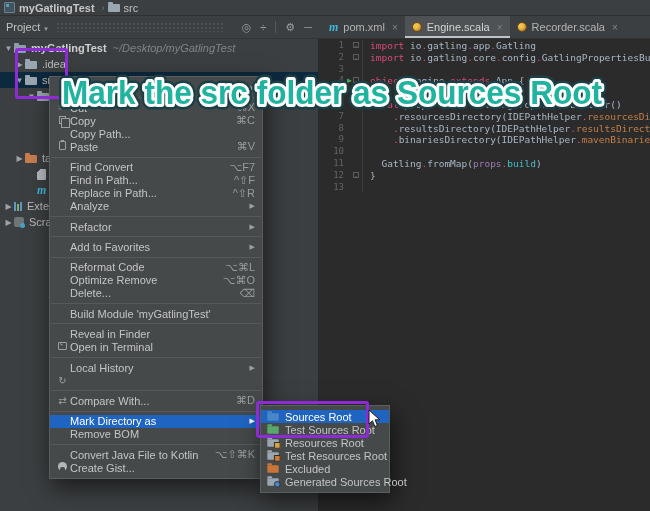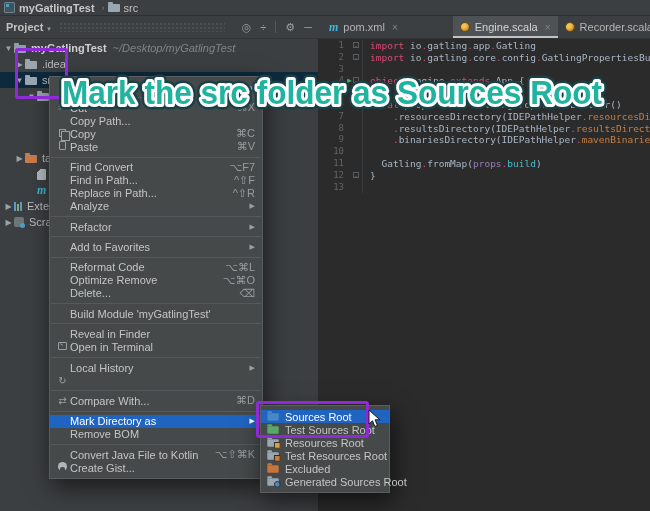--- a/index.html
+++ b/index.html
@@ -12,21 +12,21 @@
           border-bottom:1px solid #2d2f30;display:flex;align-items:center;padding-left:4px;box-sizing:border-box;}
   .topbar .crumb-proj{font-weight:bold;color:#c7c7c7;margin:0 4px;}
   .topbar .crumb-sep{color:#7a7d7f;font-size:9px;margin:0 3px;}
   .topbar .crumb-src{color:#c0c0c0;margin-left:4px;}
   .mod-ic{width:9px;height:9px;background:#41545e;border:1px solid #6b8290;border-radius:1px;position:relative;}
   .mod-ic::after{content:"";position:absolute;left:1px;top:1px;width:3px;height:3px;background:#51a0b8;}
 
   
   .panel{position:absolute;left:0;top:16px;width:318px;height:495px;background:#3c3f41;}
   .panel-head{height:22px;display:flex;align-items:center;padding:0 6px;border-bottom:1px solid #323435;}
-  .panel-title{display:flex;align-items:flex-end;color:#c2c2c2;font-weight:bold;}
+  .panel-title{display:flex;align-items:flex-end;color:#c2c2c2;font-weight:normal;}
   .panel-title .pv{font-size:7px;color:#9a9da0;margin-left:4px;}
   .panel-dots{flex:1;height:10px;margin:0 8px;background-image:radial-gradient(#4c5052 1px,transparent 1.2px);background-size:4px 4px;}
   .phead-ic{color:#9aa0a3;font-size:11px;margin-left:9px;cursor:default;}
   .phead-div{width:1px;height:12px;background:#55585a;margin-left:9px;}
 
   .tree{position:absolute;left:0;top:24px;width:318px;}
   .trow{height:16px;display:flex;align-items:center;white-space:nowrap;overflow:hidden;}
   .trow .arr{width:11px;font-size:8px;color:#9ba1a5;text-align:center;flex:none;}
   .trow.sel-row{background:#0d293e;}
   .trow.gap{margin-top:46px;}
@@ -46,21 +46,21 @@
   .libs-ic{display:flex;gap:1px;align-items:flex-end;flex:none;height:10px;}
   .libs-ic i{display:block;width:2px;background:#5f97c5;}
   .libs-ic i:nth-child(1){height:9px;} .libs-ic i:nth-child(2){height:7px;background:#7ab06a;} .libs-ic i:nth-child(3){height:9px;}
   .scratch-ic{width:10px;height:10px;background:#6e7577;border-radius:2px;position:relative;flex:none;}
   .scratch-ic::after{content:"";position:absolute;right:-1px;bottom:-1px;width:5px;height:5px;border-radius:50%;background:#4aa0c4;}
 
   
   .editor{position:absolute;left:318px;top:16px;width:332px;height:495px;background:#2b2b2b;}
   .tabbar{height:22px;background:#3c3f41;border-bottom:1px solid #323232;display:flex;align-items:stretch;padding-left:4px;}
   .tab{display:flex;align-items:center;padding:0 7px;color:#b4b4b4;gap:5px;}
-  .tab.sel{background:#4e5254;box-shadow:inset 0 -2px 0 #bdc3c6;color:#d4d4d4;margin-left:48px;}
+  .tab.sel{background:#4e5254;box-shadow:inset 0 -2px 0 #bdc3c6;color:#d4d4d4;}
   .tab .x{color:#808486;font-size:10px;margin-left:2px;}
   .scala-ic{width:10px;height:10px;border-radius:50%;flex:none;
             background:radial-gradient(circle at 35% 35%,#f0c34c 0 30%,#c98a2e 70%,#8a5a1d 100%);border:1px solid #6e4a16;box-sizing:border-box;}
 
   .code{position:absolute;left:0;top:24px;width:332px;font-family:"DejaVu Sans Mono","Liberation Mono",monospace;
         font-size:9.5px;line-height:11.8px;white-space:pre;}
   .cline{height:11.8px;display:flex;}
   .lnum{width:26px;text-align:right;color:#606366;flex:none;font-size:9px;}
   .gut2{width:18px;flex:none;position:relative;border-right:1px solid #393c3e;margin-right:7px;}
   .runarrow{position:absolute;left:3px;top:1px;color:#4fa65a;font-size:8px;line-height:10px;}
@@ -212,27 +212,27 @@
         <span class="lab">New</span>
         <span class="sub">▶</span>
       </div>
       <div class="msep"></div>
       <div class="mi">
         <span class="mic">✂</span>
         <span class="lab">Cut</span>
         <span class="sc">⌘X</span>
       </div>
       <div class="mi">
-        <span class="mic"></span>
-        <span class="lab">Copy Path...</span>
-      </div>
-      <div class="mi">
         <span class="mic"><span class="ic-copy"></span></span>
         <span class="lab">Copy</span>
         <span class="sc">⌘C</span>
+      </div>
+      <div class="mi">
+        <span class="mic"></span>
+        <span class="lab">Copy Path...</span>
       </div>
       <div class="mi">
         <span class="mic"><span class="ic-paste"></span></span>
         <span class="lab">Paste</span>
         <span class="sc">⌘V</span>
       </div>
       <div class="msep"></div>
       <div class="mi">
         <span class="mic"></span>
         <span class="lab">Find Convert</span>

